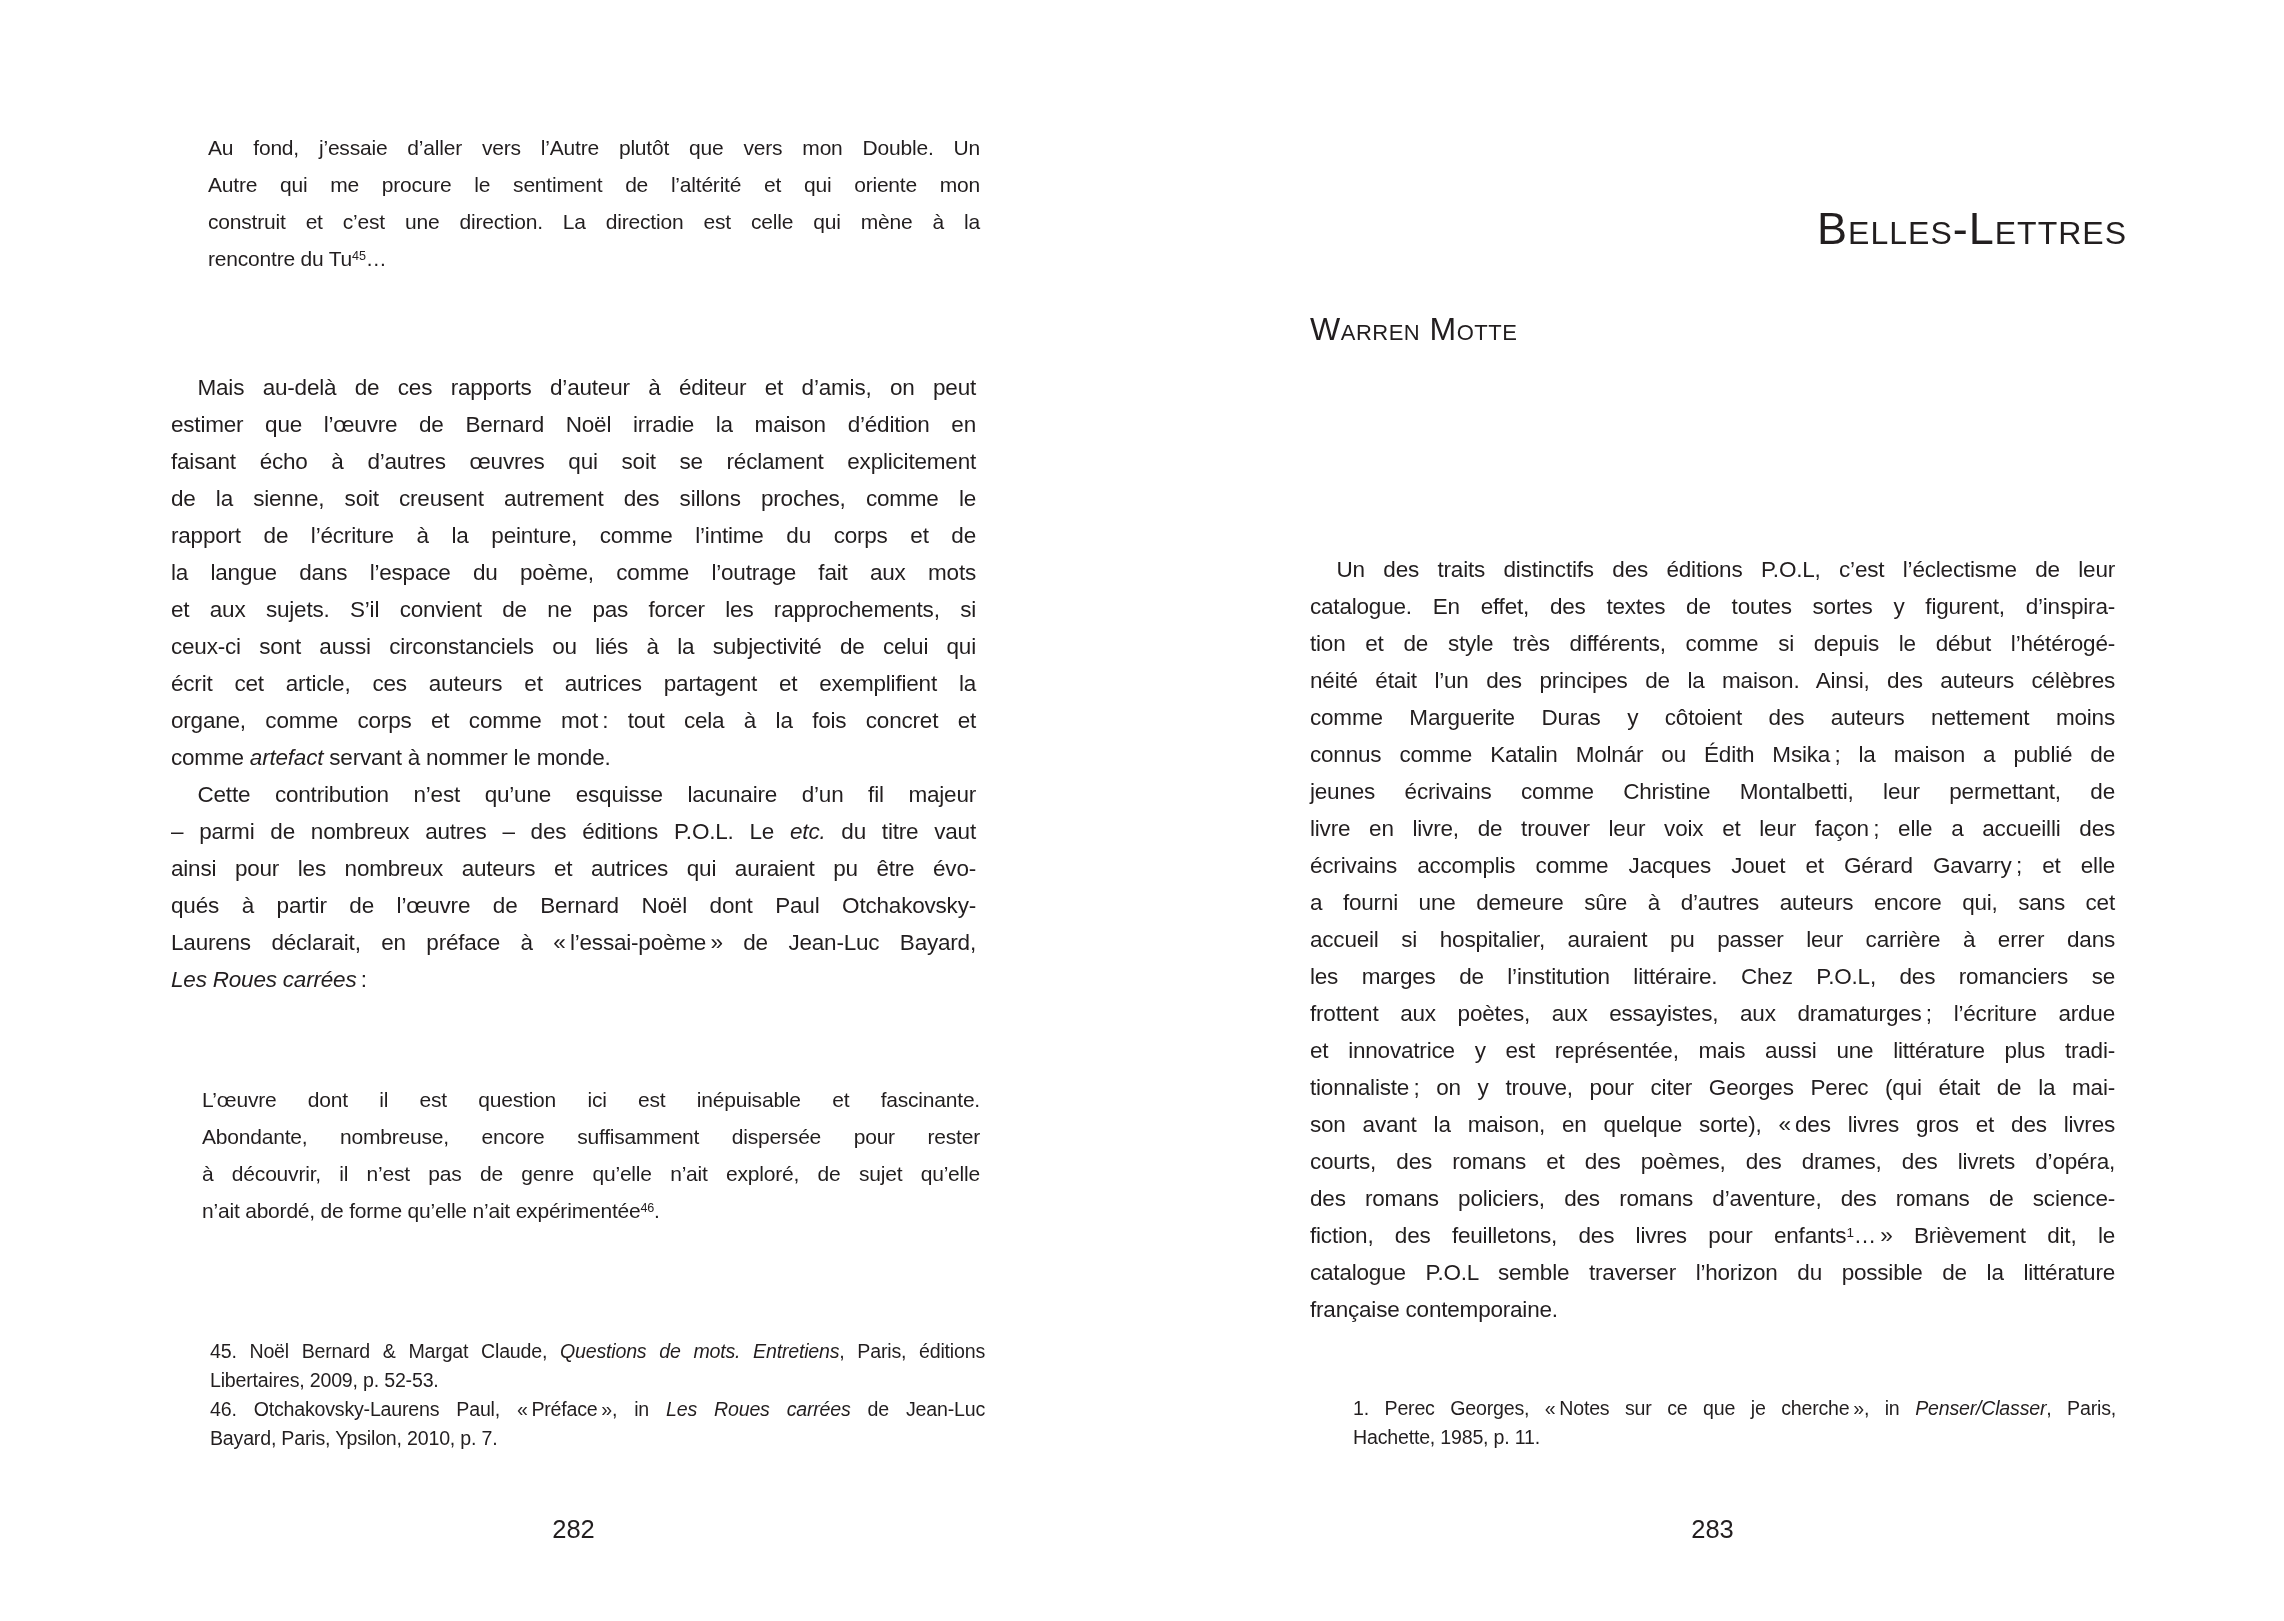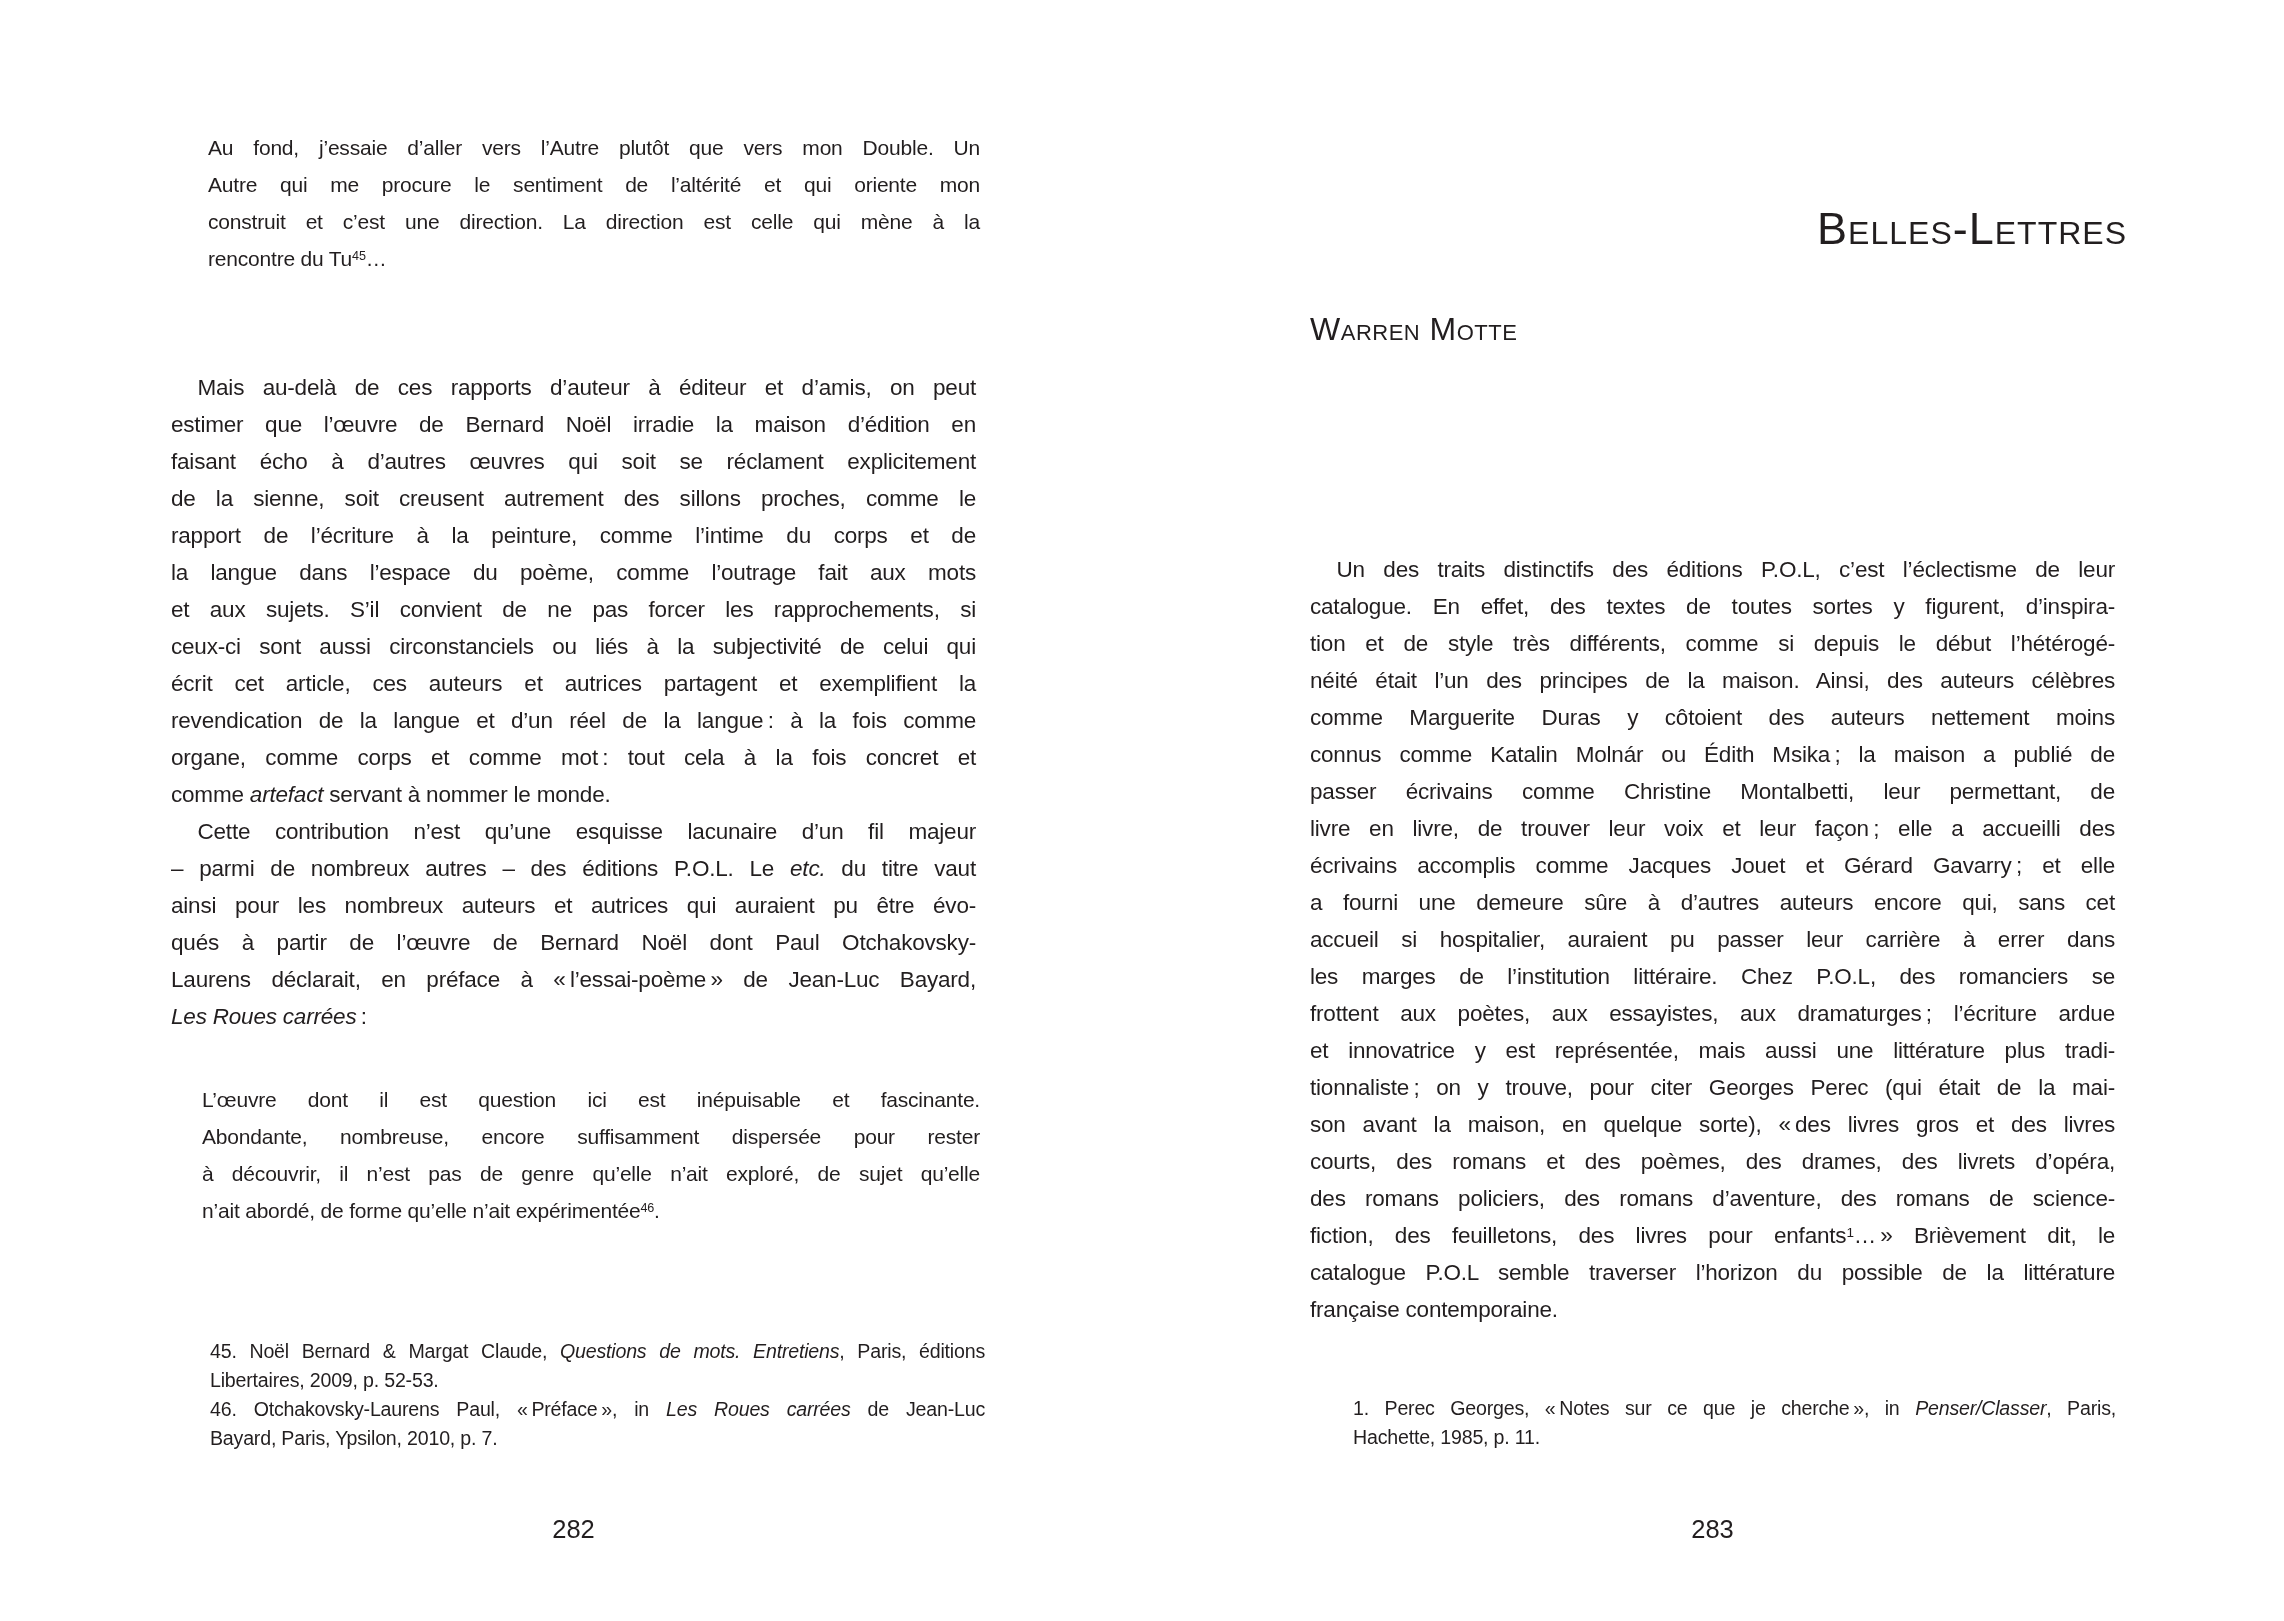--- a/index.html
+++ b/index.html
@@ -91,21 +91,20 @@
     <div class="block body-l">
         <div class="line indent">Mais au-delà de ces rapports d’auteur à éditeur et d’amis, on peut</div>
         <div class="line">estimer que l’œuvre de Bernard Noël irradie la maison d’édition en</div>
         <div class="line">faisant écho à d’autres œuvres qui soit se réclament explicitement</div>
         <div class="line">de la sienne, soit creusent autrement des sillons proches, comme le</div>
         <div class="line">rapport de l’écriture à la peinture, comme l’intime du corps et de</div>
         <div class="line">la langue dans l’espace du poème, comme l’outrage fait aux mots</div>
         <div class="line">et aux sujets. S’il convient de ne pas forcer les rapprochements, si</div>
         <div class="line">ceux-ci sont aussi circonstanciels ou liés à la subjectivité de celui qui</div>
         <div class="line">écrit cet article, ces auteurs et autrices partagent et exemplifient la</div>
-        <div class="line">revendication de la langue et d’un réel de la langue : à la fois comme</div>
         <div class="line">organe, comme corps et comme mot : tout cela à la fois concret et</div>
         <div class="line end">comme <i>artefact</i> servant à nommer le monde.</div>
         <div class="line indent">Cette contribution n’est qu’une esquisse lacunaire d’un fil majeur</div>
         <div class="line">– parmi de nombreux autres – des éditions P.O.L. Le <i>etc.</i> du titre vaut</div>
         <div class="line">ainsi pour les nombreux auteurs et autrices qui auraient pu être évo-</div>
         <div class="line">qués à partir de l’œuvre de Bernard Noël dont Paul Otchakovsky-</div>
         <div class="line">Laurens déclarait, en préface à « l’essai-poème » de Jean-Luc Bayard,</div>
         <div class="line end"><i>Les Roues carrées</i> :</div>
       </div>
     <div class="block q2">
@@ -126,21 +125,21 @@
   <section>
     <h1 class="title">Belles-Lettres</h1>
     <div class="author">Warren Motte</div>
     <div class="block body-r">
         <div class="line indent">Un des traits distinctifs des éditions P.O.L, c’est l’éclectisme de leur</div>
         <div class="line">catalogue. En effet, des textes de toutes sortes y figurent, d’inspira-</div>
         <div class="line">tion et de style très différents, comme si depuis le début l’hétérogé-</div>
         <div class="line">néité était l’un des principes de la maison. Ainsi, des auteurs célèbres</div>
         <div class="line">comme Marguerite Duras y côtoient des auteurs nettement moins</div>
         <div class="line">connus comme Katalin Molnár ou Édith Msika ; la maison a publié de</div>
-        <div class="line">passer écrivains comme Christine Montalbetti, leur permettant, de</div>
+        <div class="line">jeunes écrivains comme Christine Montalbetti, leur permettant, de</div>
         <div class="line">livre en livre, de trouver leur voix et leur façon ; elle a accueilli des</div>
         <div class="line">écrivains accomplis comme Jacques Jouet et Gérard Gavarry ; et elle</div>
         <div class="line">a fourni une demeure sûre à d’autres auteurs encore qui, sans cet</div>
         <div class="line">accueil si hospitalier, auraient pu passer leur carrière à errer dans</div>
         <div class="line">les marges de l’institution littéraire. Chez P.O.L, des romanciers se</div>
         <div class="line">frottent aux poètes, aux essayistes, aux dramaturges ; l’écriture ardue</div>
         <div class="line">et innovatrice y est représentée, mais aussi une littérature plus tradi-</div>
         <div class="line">tionnaliste ; on y trouve, pour citer Georges Perec (qui était de la mai-</div>
         <div class="line">son avant la maison, en quelque sorte), « des livres gros et des livres</div>
         <div class="line">courts, des romans et des poèmes, des drames, des livrets d’opéra,</div>

